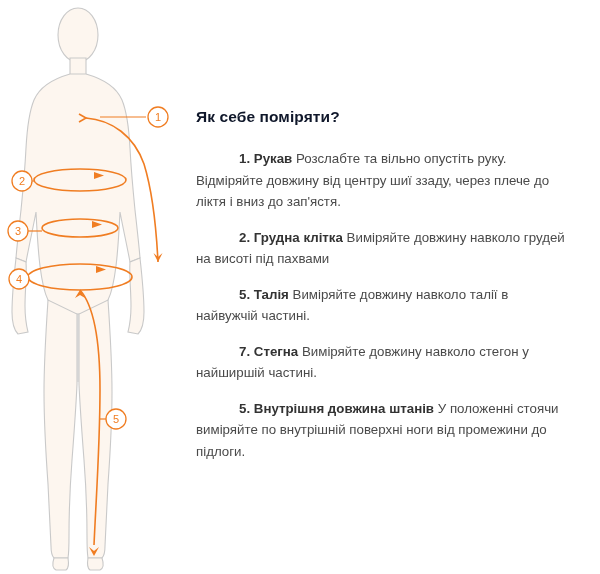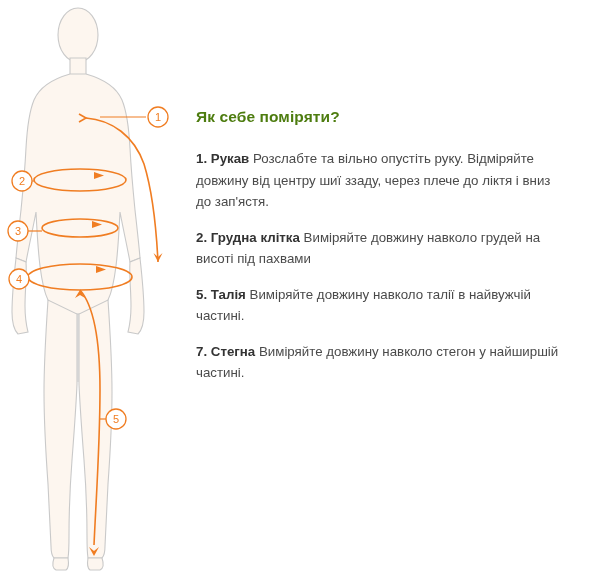--- a/index.html
+++ b/index.html
@@ -35,38 +35,39 @@
     top: 0;
     width: 390px;
     height: 574px;
   }
   #guide-title {
     position: absolute;
     left: 0;
     top: 108px;
     font-size: 15.5px;
     font-weight: bold;
-    color: #4d7c0f;
+    color: #0f172a;
     letter-spacing: 0.1px;
   }
   #guide-list {
     position: absolute;
     left: 0;
     top: 148px;
     width: 372px;
   }
   .guide-item {
     font-size: 13.3px;
     line-height: 1.62;
     color: #4a4a4a;
     margin-bottom: 14px;
   }
   .guide-item .lead {
     font-weight: bold;
     color: #333333;
+    margin-left: 43px;
   }
   .guide-item .body {
     font-weight: normal;
   }
   .callout-num {
     font-size: 11px;
     fill: #f07d22;
     font-family: "Liberation Sans", sans-serif;
   }
 </style>
@@ -198,16 +199,19 @@
       </div>
       <div class="guide-item">
         <span class="lead">2. Грудна клітка </span><span class="body">Виміряйте довжину навколо грудей на висоті під пахвами</span>
       </div>
       <div class="guide-item">
         <span class="lead">5. Талія </span><span class="body">Виміряйте довжину навколо талії в найвужчій частині.</span>
       </div>
       <div class="guide-item">
         <span class="lead">7. Стегна </span><span class="body">Виміряйте довжину навколо стегон у найширшій частині.</span>
       </div>
+      <div class="guide-item">
+        <span class="lead">5. Внутрішня довжина штанів </span><span class="body">У положенні стоячи виміряйте по внутрішній поверхні ноги від промежини до підлоги.</span>
+      </div>
     </div>
   </div>
 
 </div>
 
 </body></html>

